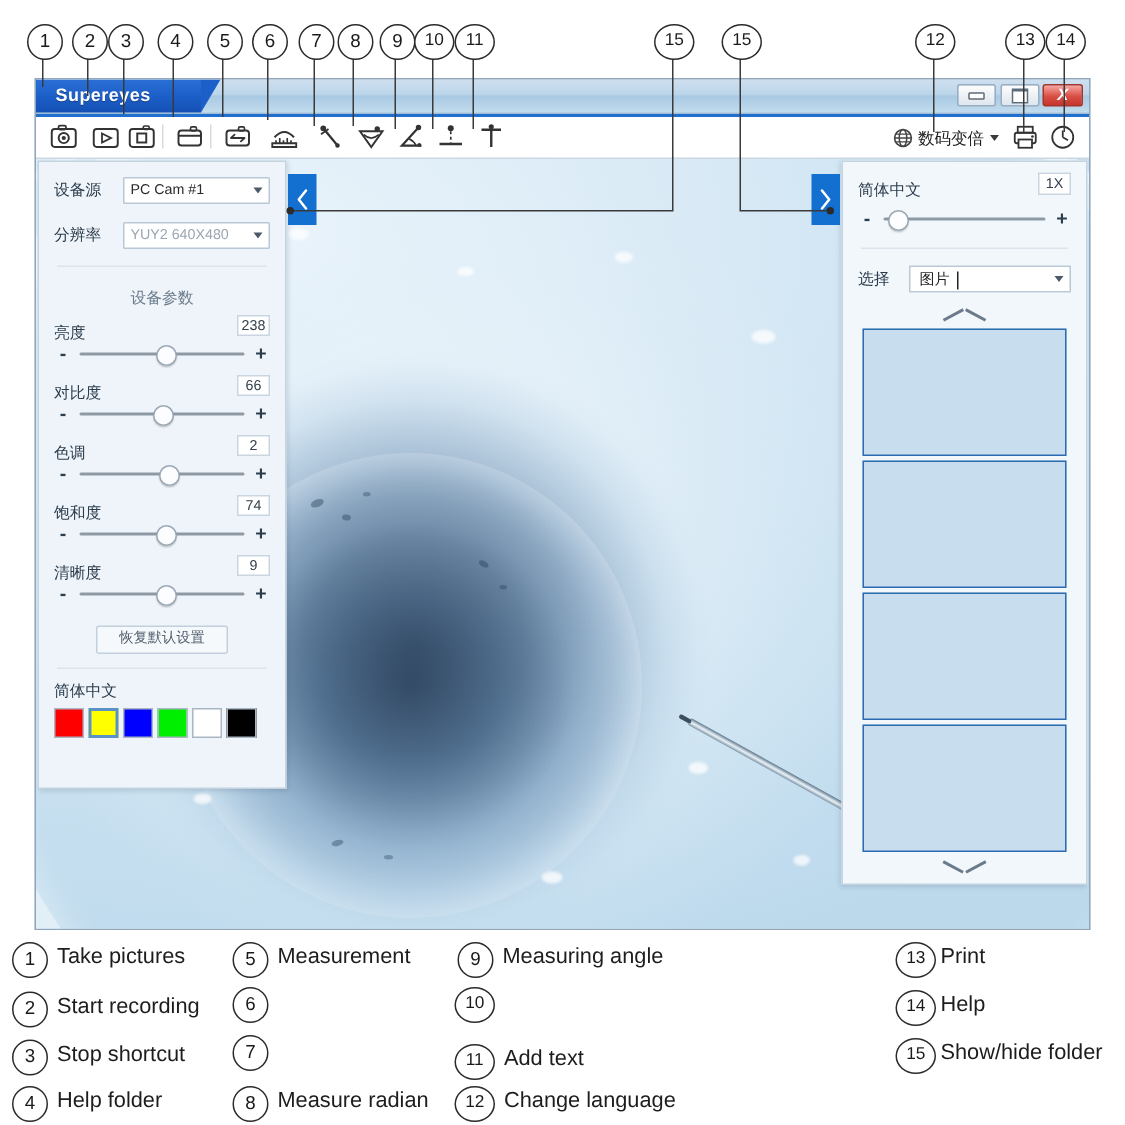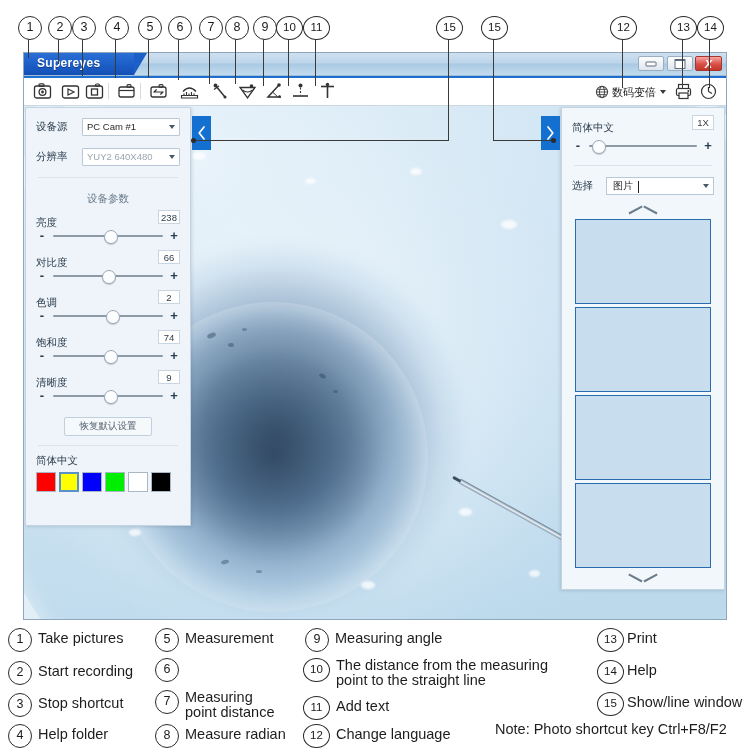--- a/index.html
+++ b/index.html
@@ -519,55 +519,50 @@
 
     <div class="litem" style="left:155px;top:8px;">
       <span class="lnum">5</span>
       <span class="ltxt">Measurement</span>
       </div>
     <div class="litem" style="left:155px;top:38px;">
       <span class="lnum">6</span>
       </div>
     <div class="litem" style="left:155px;top:70px;">
       <span class="lnum">7</span>
-      <span class="ltxt two" style="white-space:pre-line">Measuring
-point distance</span>
       </div>
     <div class="litem" style="left:155px;top:104px;">
       <span class="lnum">8</span>
       <span class="ltxt">Measure radian</span>
       </div>
 
     <div class="litem" style="left:305px;top:8px;">
       <span class="lnum">9</span>
       <span class="ltxt">Measuring angle</span>
       </div>
     <div class="litem" style="left:303px;top:38px;">
       <span class="lnum w" style="font-size:11.5px">10</span>
-      <span class="ltxt two" style="white-space:pre-line">The distance from the measuring
-point to the straight line</span>
       </div>
     <div class="litem" style="left:303px;top:76px;">
       <span class="lnum w" style="font-size:11.5px">11</span>
       <span class="ltxt">Add text</span>
       </div>
     <div class="litem" style="left:303px;top:104px;">
       <span class="lnum w" style="font-size:11.5px">12</span>
       <span class="ltxt">Change language</span>
       </div>
 
     <div class="litem" style="left:597px;top:8px;">
       <span class="lnum w" style="font-size:11.5px">13</span>
       <span class="ltxt" style="margin-left:3px">Print</span>
       </div>
     <div class="litem" style="left:597px;top:40px;">
       <span class="lnum w" style="font-size:11.5px">14</span>
       <span class="ltxt" style="margin-left:3px">Help</span>
       </div>
     <div class="litem" style="left:597px;top:72px;">
       <span class="lnum w" style="font-size:11.5px">15</span>
-      <span class="ltxt" style="margin-left:3px">Show/line window</span>
-      </div>
-
-    <div id="note" style="position:absolute;left:495px;top:101px;">Note: Photo shortcut key Ctrl+F8/F2</div>
+      <span class="ltxt" style="margin-left:3px">Show/hide folder</span>
+      </div>
+
   </div>
 
 </div>
 
 </body></html>

